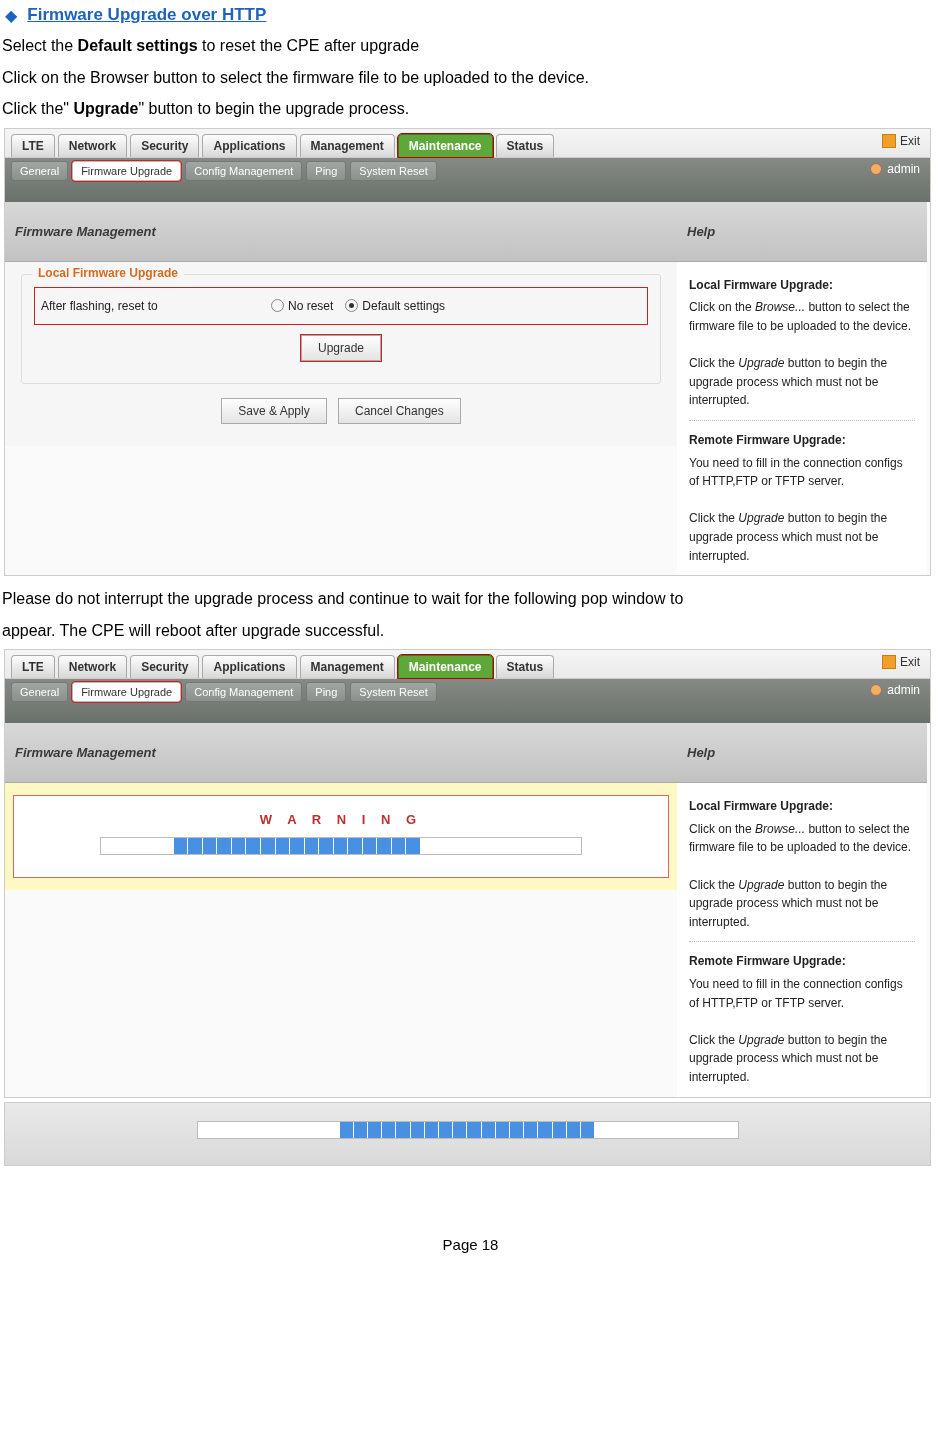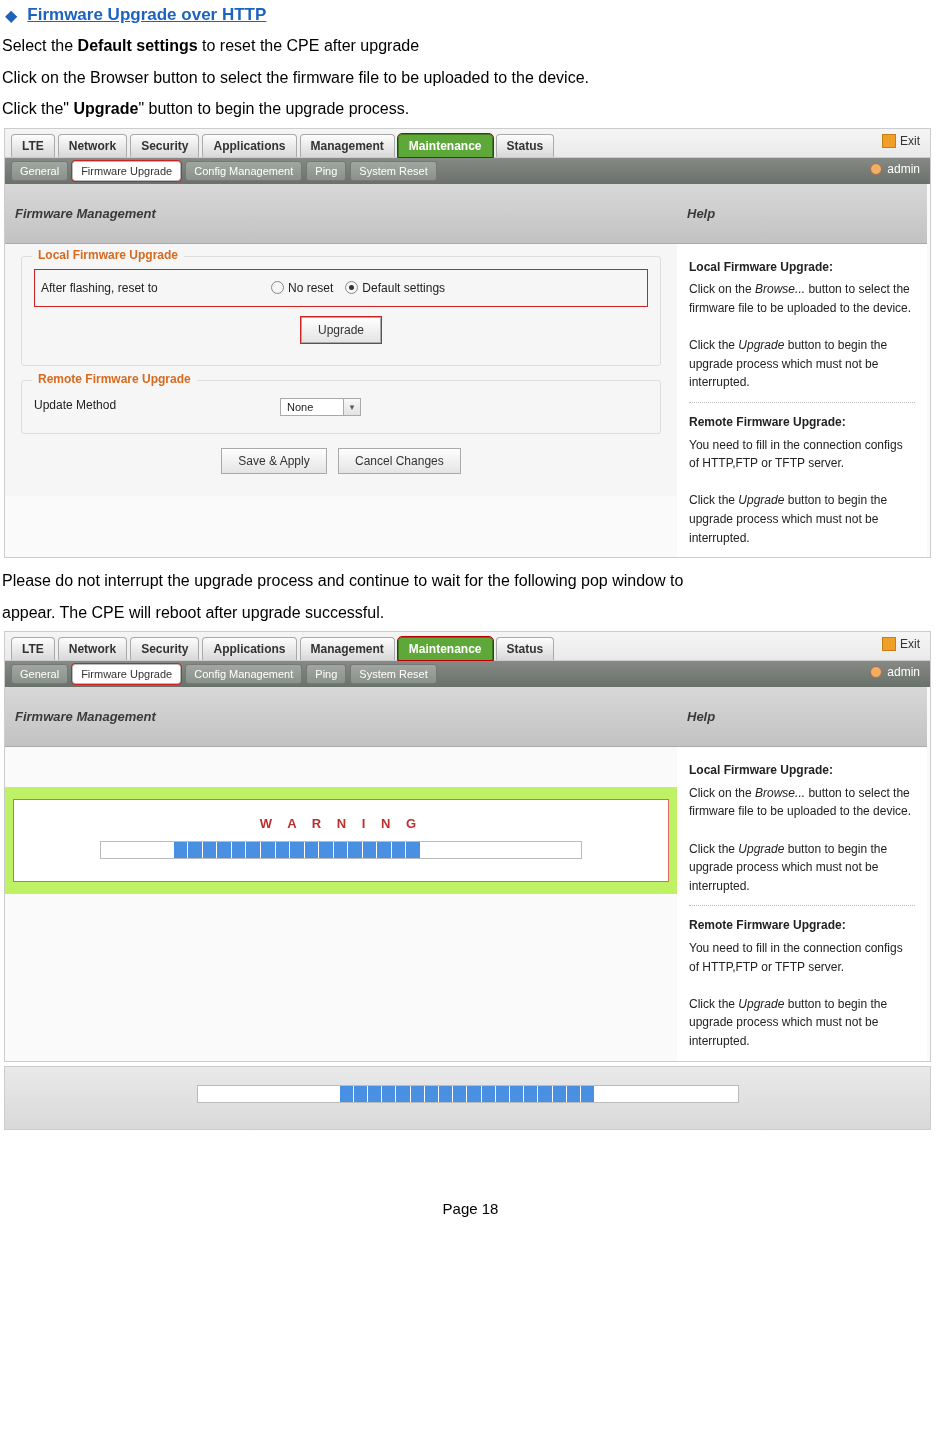--- a/index.html
+++ b/index.html
@@ -8,34 +8,34 @@
     .heading-title { color: #1E62C0; font-weight: bold; font-size: 17px; text-decoration: underline; }
     .doc-line { font-size: 16px; margin: 6px 0 6px 2px; line-height: 1.6; }
     .b { font-weight: bold; }
     .ui-box { width: 925px; margin: 4px 0 0 4px; border: 1px solid #ccc; background: #fafafa; font-size: 12px; color: #333; }
     .topbar { height: 28px; background: linear-gradient(#f5f5f5,#eaeaea); position: relative; border-bottom: 1px solid #ccc; }
     .main-tabs { position: absolute; bottom: 0; left: 6px; display: flex; gap: 3px; }
     .mtab { background: linear-gradient(#fdfdfd,#d8d8d8); border: 1px solid #aaa; border-bottom: none; border-radius: 4px 4px 0 0; padding: 4px 10px; font-size: 12px; color: #333; font-weight: bold; }
     .mtab.active { background: #5EA83A; color: #fff; outline: 1px solid #b00; border: 1px solid #3d7a1d; border-bottom: none; }
     .exit { position: absolute; right: 10px; top: 5px; display: flex; align-items: center; gap: 4px; font-size: 12px; color: #333; }
     .exit-icon { width: 12px; height: 12px; background: #f0a028; border: 1px solid #c77e12; position: relative; }
-    .subbar { height: 26px; background: linear-gradient(#858b84,#6a706a); position: relative; }
+    .subbar { height: 44px; background: linear-gradient(#858b84,#6a706a); position: relative; }
     .sub-tabs { position: absolute; top: 3px; left: 6px; display: flex; gap: 4px; align-items: center; }
     .stab { background: linear-gradient(#a0a6a0,#8a908a); border: 1px solid #777; border-radius: 3px; padding: 3px 8px; font-size: 11px; color: #fff; }
     .stab.active { background: #fff; color: #333; outline: 1px solid #c22; border: 1px solid #bbb; }
     .user { position: absolute; right: 10px; top: 4px; display: flex; align-items: center; gap: 5px; font-size: 12px; color: #fff; }
     .user-head { width: 10px; height: 10px; border-radius: 50%; background: #f0b060; border: 1px solid #a66; }
     .twocol { display: flex; }
     .leftcol { width: 672px; }
     .rightcol { width: 250px; }
     .panelhead { background: linear-gradient(#d8d8d8,#c2c2c2); font-weight: bold; font-style: italic; color: #3a3a3a; padding: 22px 10px; font-size: 13px; border-bottom: 1px solid #aaa; }
     .leftbody { background: #f6f6f6; padding: 12px 16px; }
     .fieldset { border: 1px solid #ddd; border-radius: 3px; margin-bottom: 14px; position: relative; padding: 12px; }
     .legend { position: absolute; top: -9px; left: 10px; background: #f6f6f6; padding: 0 6px; color: #d66a1f; font-weight: bold; font-size: 12px; }
-    .formrow { display: flex; margin: 5px 0; font-size: 12px; color: #222; }
+    .formrow { display: flex; align-items: center; margin: 5px 0; font-size: 12px; color: #222; }
     .formrow .lbl { width: 230px; }
     .rbox { border: 1px solid #c22; padding: 6px; }
     .radio { display: inline-flex; align-items: center; margin-right: 12px; }
     .radio .c { width: 11px; height: 11px; border: 1px solid #888; border-radius: 50%; margin-right: 4px; display: inline-flex; align-items: center; justify-content: center; }
     .radio .c .dot { width: 5px; height: 5px; background: #333; border-radius: 50%; }
     .filebtn { border: 1px solid #999; background: #efefef; padding: 2px 6px; font-size: 11px; margin-right: 6px; }
     .selwrap { display: inline-flex; }
     .sel { border: 1px solid #aaa; background: #fff; padding: 2px 6px; font-size: 11px; min-width: 50px; }
     .selarrow { border: 1px solid #aaa; border-left: none; background: linear-gradient(#f8f8f8,#e2e2e2); width: 16px; display: flex; align-items: center; justify-content: center; font-size: 9px; color: #555; }
     .btnrow { text-align: center; margin: 10px 0; }
@@ -113,30 +113,20 @@
                     <span class="dot"></span>
                   </span>
                   <span>Default settings</span>
                 </span>
             </div>
           </div>
           <div class="btnrow">
             <span class="uibtn hl">Upgrade</span>
           </div>
         </div>
-        <div class="fieldset">
-          <span class="legend">Remote Firmware Upgrade</span>
-          <div class="formrow">
-            <span class="lbl" style="width:246px">Update Method</span>
-            <span class="selwrap">
-              <span class="sel">None</span>
-              <span class="selarrow">▾</span>
-            </span>
-          </div>
-        </div>
         <div class="btnrow">
           <span class="uibtn">Save &amp; Apply</span>
           <span class="uibtn">Cancel Changes</span>
         </div>
       </div>
     </div>
     <div class="rightcol">
       <div class="panelhead">Help</div>
       <div class="rightbody">
         <div class="helphdr">Local Firmware Upgrade:</div>
@@ -181,21 +171,21 @@
       <div class="stab">System Reset</div>
     </div>
     <div class="user">
       <span class="user-head"></span>
       <span>admin</span>
     </div>
   </div>
   <div class="twocol">
     <div class="leftcol">
       <div class="panelhead">Firmware Management</div>
-      <div style="background:#bef264; padding:4px 0 4px 0;margin-top:40px;">
+      <div style="background:#fef9c3; padding:4px 0 4px 0;">
         <div class="warnbox">
           <div class="warntitle">W A R N I N G</div>
           <div class="pwrap">
             <span class="pseg"></span>
               <span class="pseg"></span>
               <span class="pseg"></span>
               <span class="pseg"></span>
               <span class="pseg"></span>
             <span class="pseg on"></span>
               <span class="pseg on"></span>

